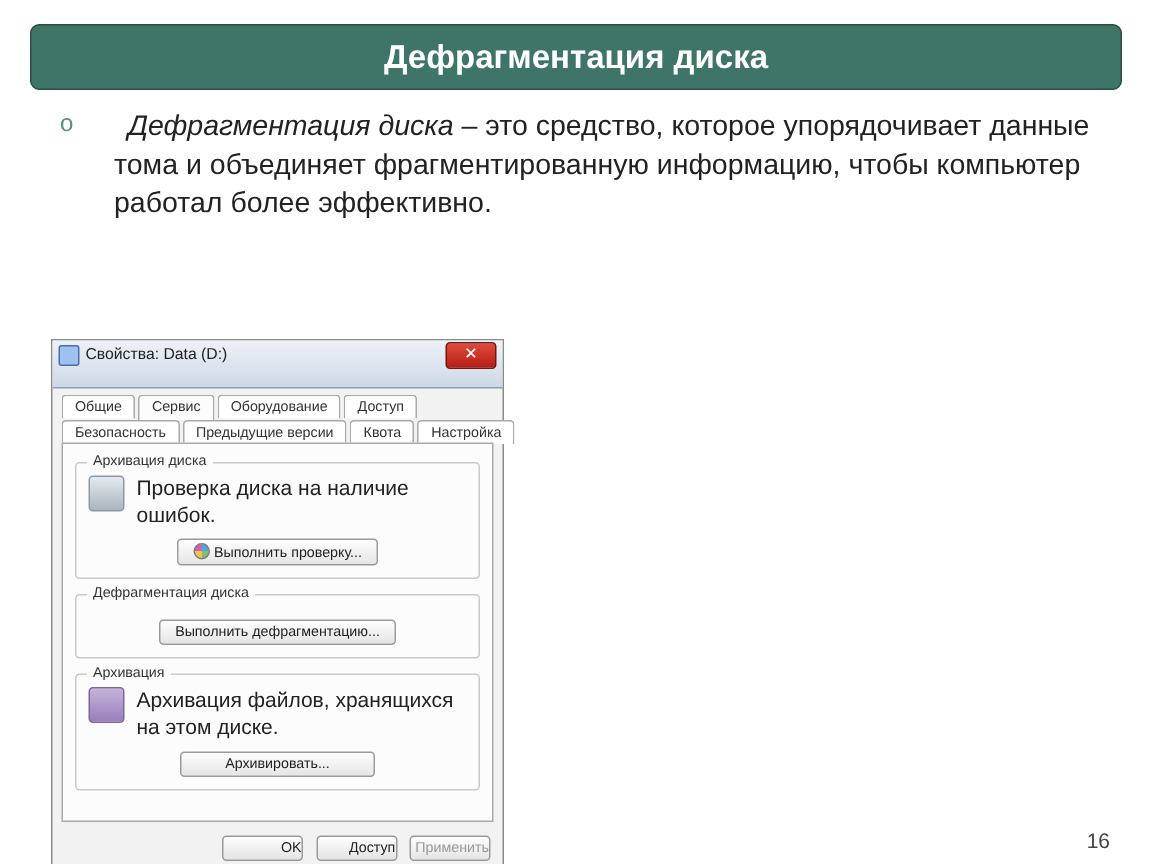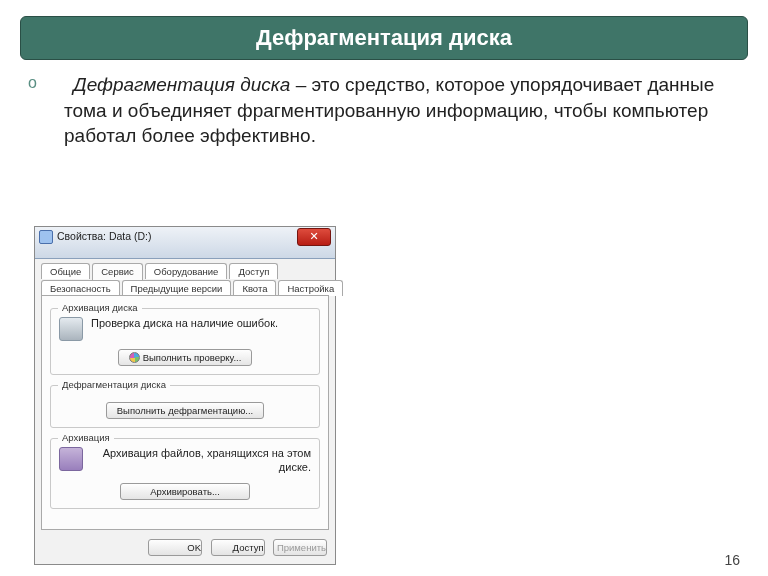--- a/index.html
+++ b/index.html
@@ -19,21 +19,21 @@
       border: 1px solid #2a4f46;
       padding: 8px 0;
       text-align: center;
     }
     .title-bar span {
       color: #fff;
       font-size: 22px;
       font-weight: bold;
     }
     .body-text {
-      margin: 0 28px;
+      margin: 0 40px;
       font-size: 19px;
       line-height: 1.35;
       color: #222;
     }
     .body-text .bullet {
       display: inline-block;
       width: 28px;
       color: #5a8f83;
       font-size: 16px;
       vertical-align: top;
@@ -134,24 +134,23 @@
     .grp-icon {
       width: 24px; height: 24px;
       margin-right: 8px;
       border-radius: 3px;
       flex: 0 0 24px;
     }
     .grp-icon.disk { background: linear-gradient(#e4eaef,#aab4bd); border:1px solid #8a99a6; }
     .grp-icon.defrag { background: conic-gradient(#d35fbd 0 25%, #4aa5e3 0 50%, #7ac26c 0 75%, #f1c04f 0 100%); border:1px solid #7d7d7d; }
     .grp-icon.archive { background: linear-gradient(#c5b3d9,#997fbc); border:1px solid #7b679e; }
     .grp-text {
-      font-size: 11px;
+      font-size: 14px;
       color: #222;
       line-height: 1.25;
-      text-align: right;
     }
     .grp-btn-row {
       margin-top: 6px;
       text-align: center;
     }
     .btn {
       display: inline-block;
       min-width: 130px;
       padding: 2px 10px;
       font-size: 9.5px;

